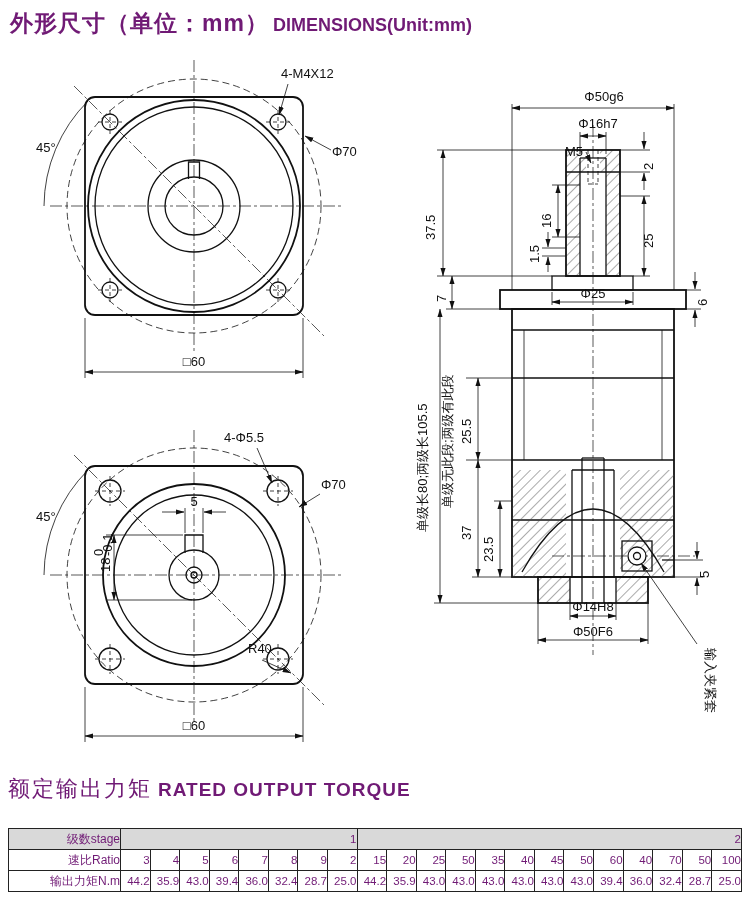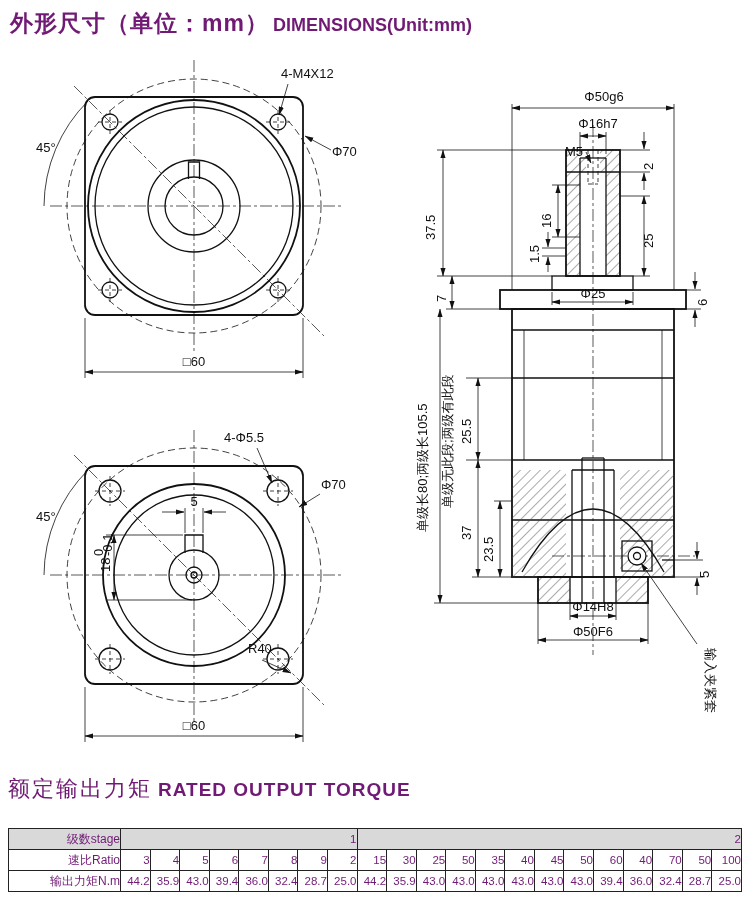--- a/index.html
+++ b/index.html
@@ -325,21 +325,21 @@
       <td class="rowhdr">速比Ratio</td>
       <td>3</td>
       <td>4</td>
       <td>5</td>
       <td>6</td>
       <td>7</td>
       <td>8</td>
       <td>9</td>
       <td>2</td>
       <td>15</td>
-      <td>30</td>
+      <td>20</td>
       <td>25</td>
       <td>50</td>
       <td>35</td>
       <td>40</td>
       <td>45</td>
       <td>50</td>
       <td>60</td>
       <td>40</td>
       <td>70</td>
       <td>50</td>

